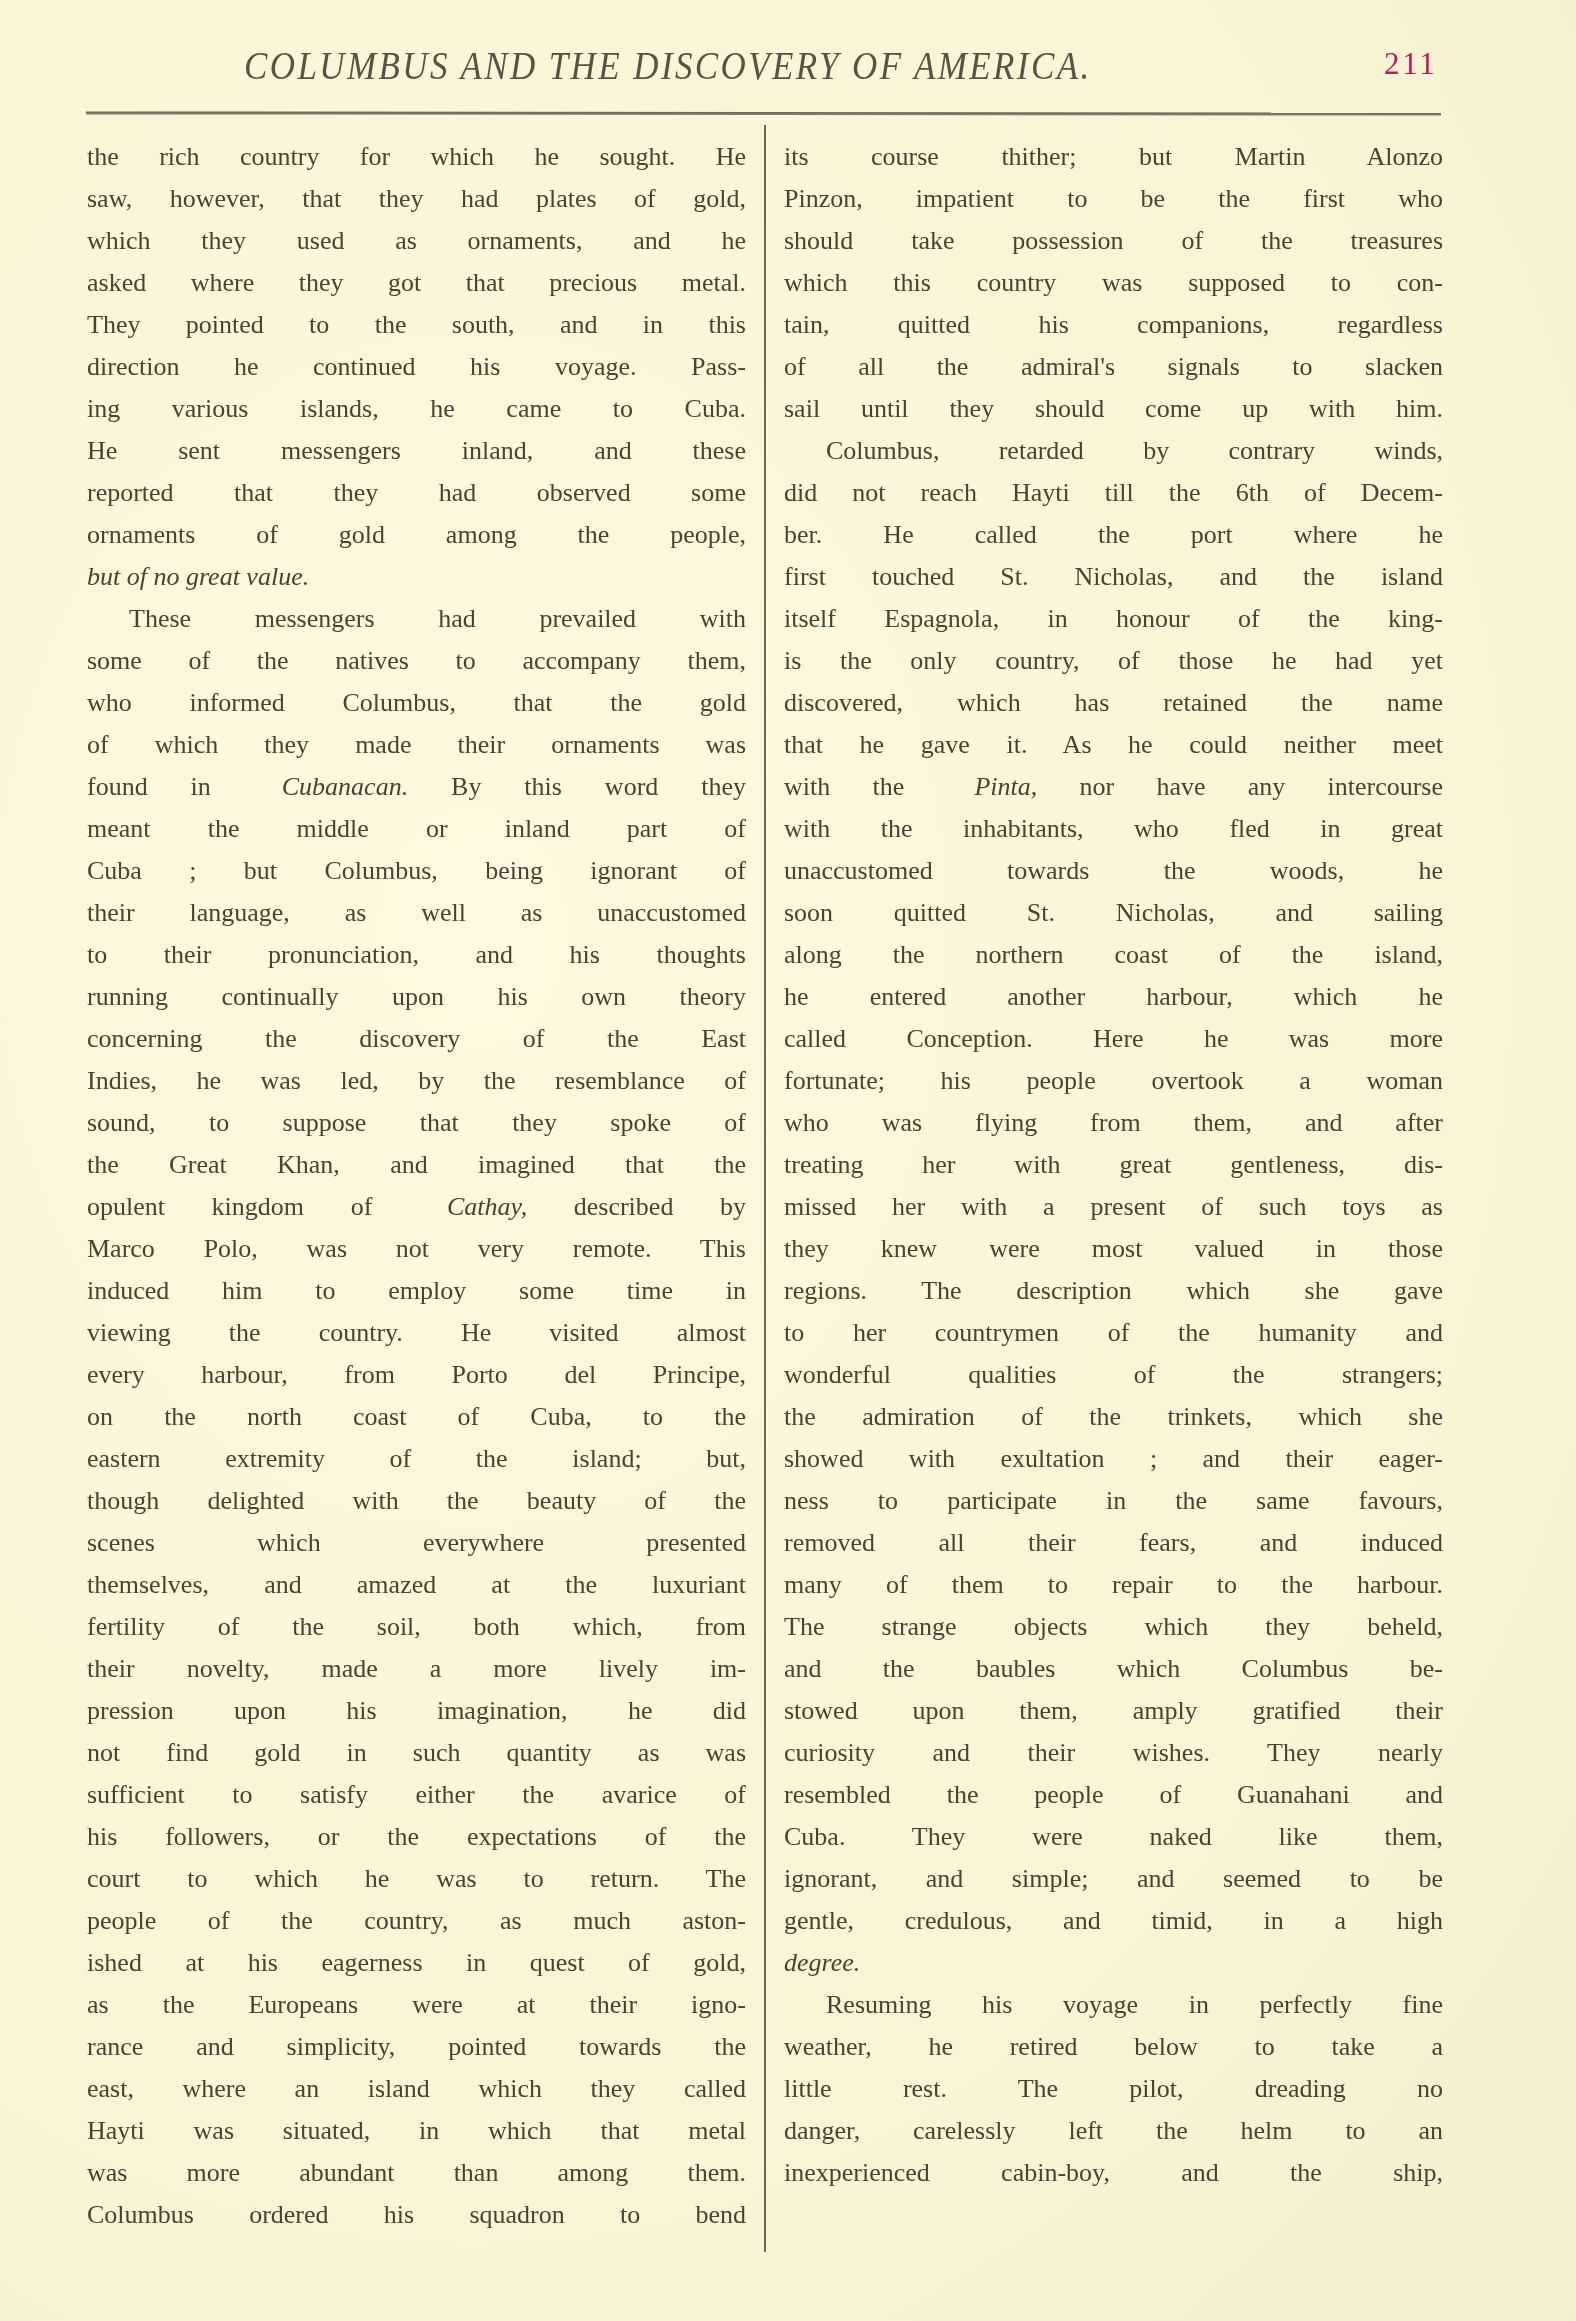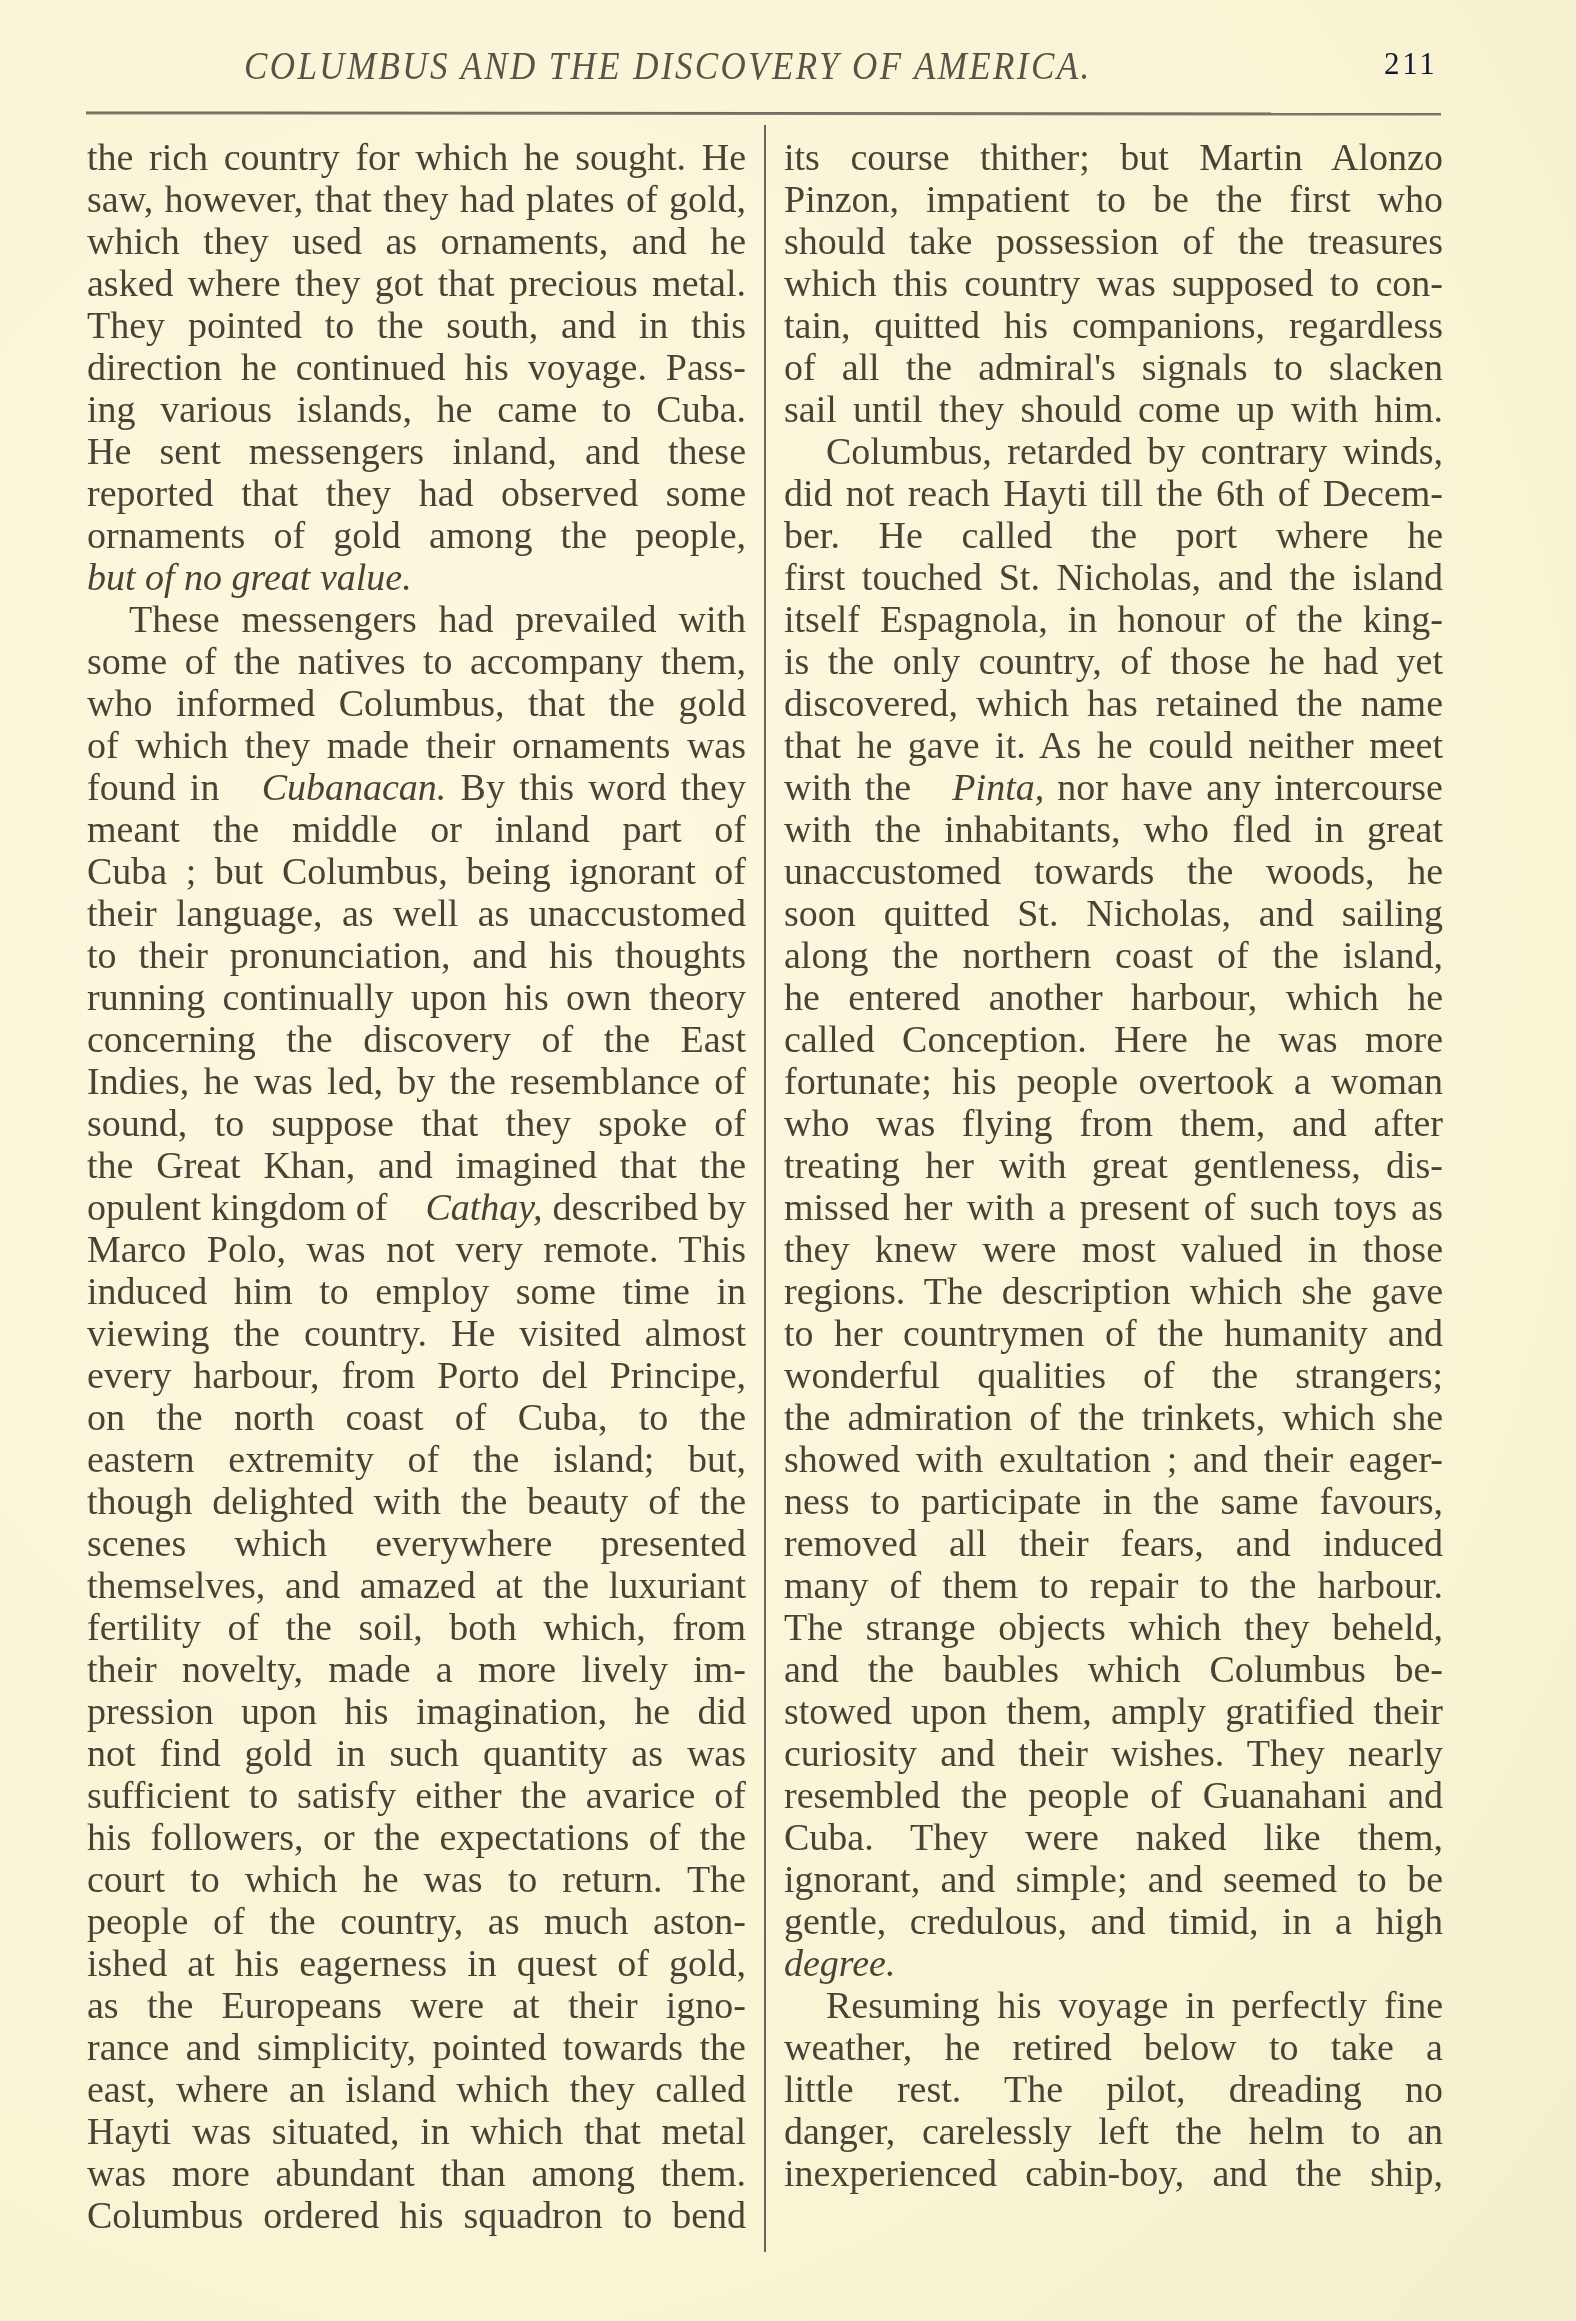--- a/index.html
+++ b/index.html
@@ -15,34 +15,34 @@
     position: absolute; left: 0; top: 40px; width: 1404px; height: 55px;
   }
   .running-title {
     position: absolute; left: 244px; top: 3.6px;
     font-style: italic; font-size: 35px; letter-spacing: 2.4px;
     color: #5a5247; white-space: nowrap;
     transform: scaleY(1.12); transform-origin: left top;
   }
   .page-number {
     position: absolute; left: 1384px; top: 5.5px;
-    font-size: 31px; letter-spacing: 2.7px; color: #0f172a;
+    font-size: 31px; letter-spacing: 2.7px; color: #be185d;
   }
   .head-rule {
     position: absolute; left: 86px; top: 112px; width: 1355px; height: 2.7px;
     background: linear-gradient(#6a6255, #8a8275);
     transform: rotate(0.05deg);
   }
   .col-divider {
     position: absolute; left: 764px; top: 125px; width: 1.8px; height: 2127px;
     background: #6d6558;
   }
   .column {
     position: absolute; top: 136px; width: 659px;
-    font-size: 38px; line-height: 42px;
+    font-size: 26px; line-height: 42px;
   }
   .col-left { left: 87px; }
   .col-right { left: 784px; }
   .line {
     display: block; white-space: nowrap;
     text-align: justify; text-align-last: justify;
     height: 42px;
   }
   .line.last { text-align-last: left; font-style: italic; }
   .line.indent { padding-left: 42px; }

